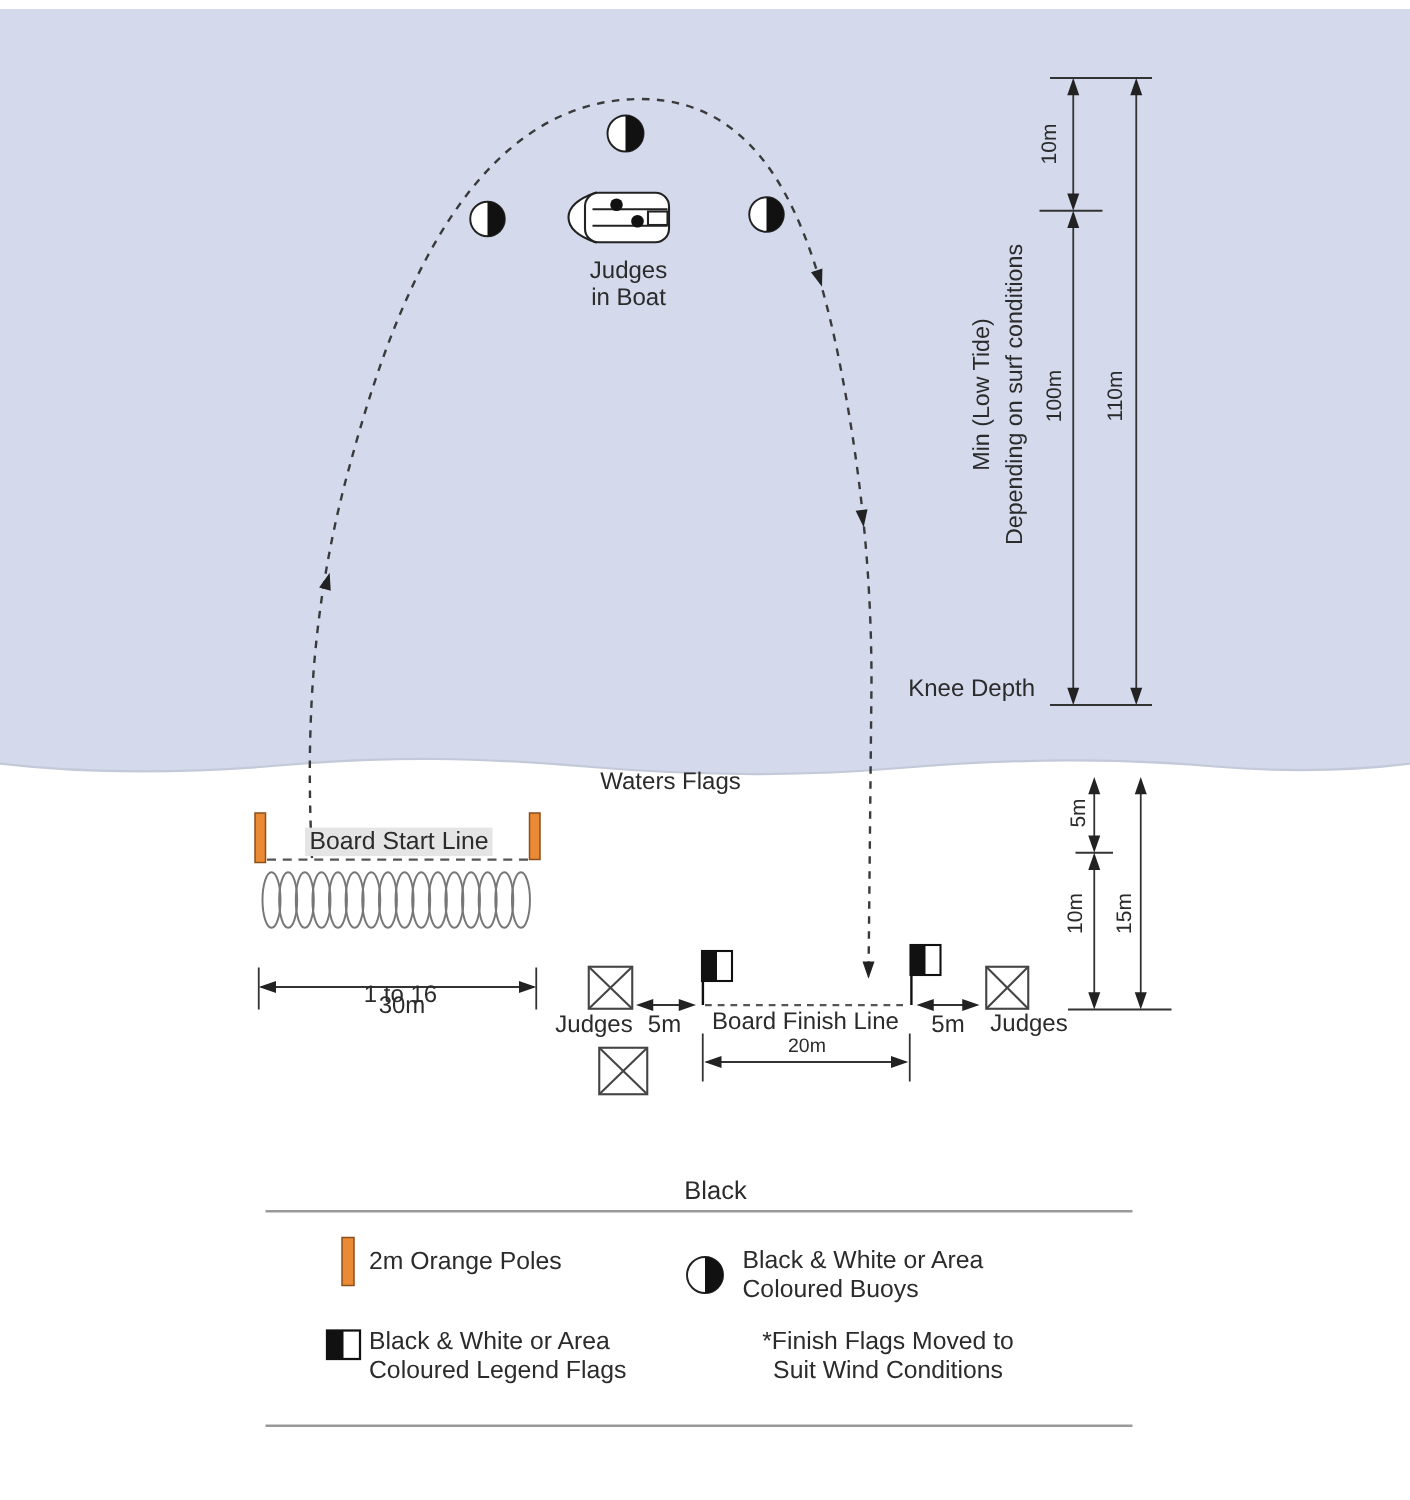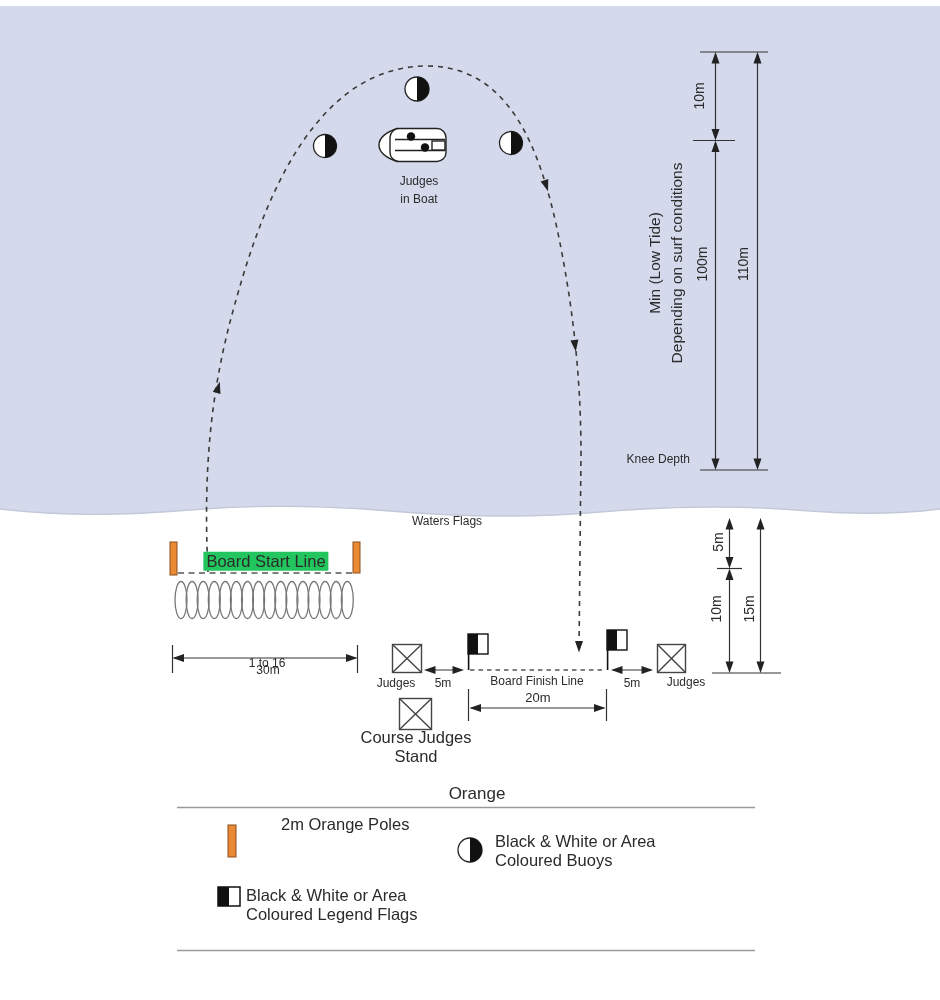--- a/index.html
+++ b/index.html
@@ -7,23 +7,23 @@
          font-family:"Liberation Sans",sans-serif;color:#2b2b2b;}
   #stage svg{position:absolute;left:0;top:0;}
   .lbl{position:absolute;white-space:nowrap;transform:translate(-50%,-50%);
        font-family:"Liberation Sans",sans-serif;color:#2b2b2b;}
   .lbl.leftal{transform:translate(0,-50%);}
   .lbl.rightal{transform:translate(-100%,-50%);}
   .vlbl{position:absolute;white-space:nowrap;transform:translate(-50%,-50%) rotate(-90deg);
         font-family:"Liberation Sans",sans-serif;color:#2b2b2b;}
   .two{text-align:center;}
   .two span{display:block;white-space:nowrap;}
-  .bg{background:#22c55e;padding:0 3px;}
+  .bg{background:#e5e5e5;padding:0 3px;}
   .f14{font-size:14px;} .f15{font-size:13px;} .f155{font-size:15.5px;line-height:22px;}
-  .f16{font-size:12px;line-height:17.5px;} .f165{font-size:16.5px;line-height:18.5px;} .f17{font-size:17px;}
+  .f16{font-size:16px;line-height:17.5px;} .f165{font-size:16.5px;line-height:18.5px;} .f17{font-size:17px;}
 </style>
 </head>
 <body>
 
 <div id="stage">
 
 <svg width="940" height="1000" viewBox="0 0 940 1000">
   <defs>
     <polygon id="ah" points="0,6.5 -4,-5 4,-5" fill="#222"></polygon>
   </defs>
@@ -193,33 +193,33 @@
 <div class="lbl bg f165" style="left:266px;top:561px;">Board Start Line</div>
 <div class="lbl f16" style="left:267px;top:664px;">1 to 16</div>
 <div class="lbl f16" style="left:268px;top:671px;">30m</div>
 
 <div class="lbl f16" style="left:396px;top:684px;">Judges</div>
 <div class="lbl f16" style="left:443px;top:684px;">5m</div>
 <div class="lbl f16" style="left:537px;top:682px;text-align:right;">Board Finish Line</div>
 <div class="lbl f15" style="left:538px;top:697px;">20m</div>
 <div class="lbl f16" style="left:632px;top:684px;">5m</div>
 <div class="lbl f16" style="left:686px;top:683px;">Judges</div>
-<div class="lbl two f165" style="left:416px;top:746px;">
-  <span>Course Judges</span>
-      <span>Stand</span>
-</div>
 
 <div class="vlbl f14" style="left:718px;top:542px;">5m</div>
 <div class="vlbl f14" style="left:716px;top:609px;">10m</div>
 <div class="vlbl f14" style="left:749px;top:609px;">15m</div>
 
-<div class="lbl f17" style="left:477px;top:794px;">Orange</div>
-<div class="lbl leftal f165" style="left:246px;top:824px;margin-left:35px;">2m Orange Poles</div>
+<div class="lbl f17" style="left:477px;top:794px;">Black</div>
+<div class="lbl leftal f165" style="left:246px;top:841px;">2m Orange Poles</div>
 <div class="lbl leftal two f165" style="left:495px;top:850px;text-align:left;">
   <span>Black &amp; White or Area</span>
       <span>Coloured Buoys</span>
 </div>
 <div class="lbl leftal two f165" style="left:246px;top:904px;text-align:left;">
   <span>Black &amp; White or Area</span>
       <span>Coloured Legend Flags</span>
 </div>
+<div class="lbl two f165" style="left:592px;top:904px;">
+  <span>*Finish Flags Moved to</span>
+      <span>Suit Wind Conditions</span>
+</div>
 
 </div>
 
 </body></html>

